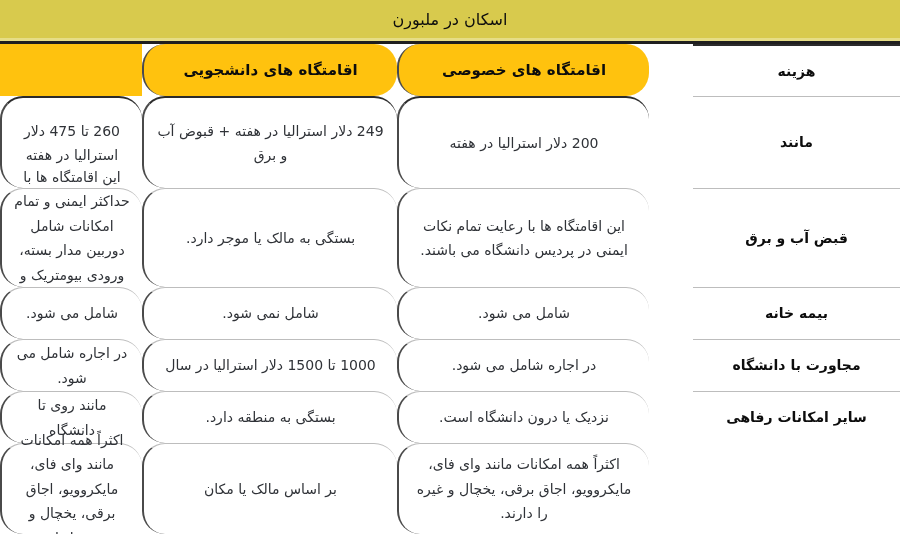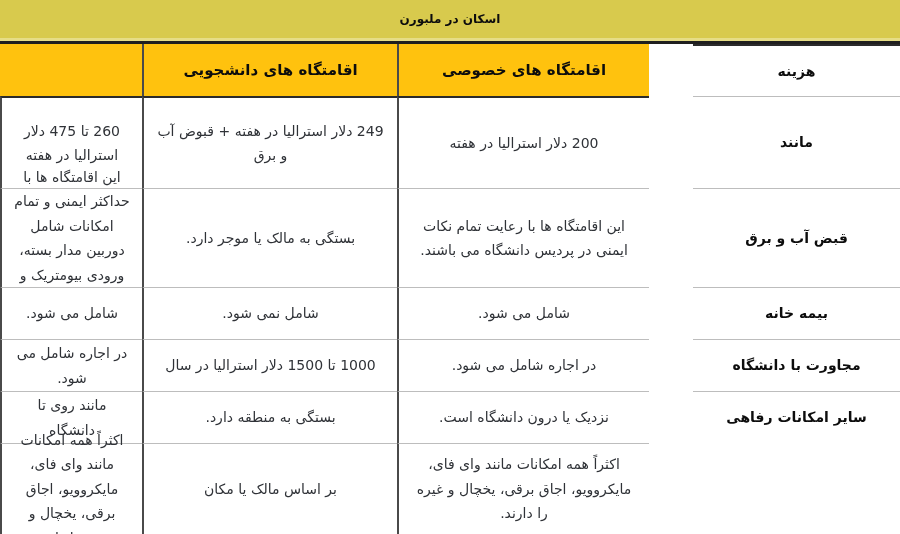--- a/index.html
+++ b/index.html
@@ -20,21 +20,21 @@
   .canvas{
     position:relative;
     width:900px;height:534px;
     background:#ffffff;
     overflow:hidden;
   }
   .title-bar{
     width:900px;height:38px;
     background:var(--title-bg);
     display:flex;align-items:center;justify-content:center;
-    font-size:12px;font-weight:bold;color:var(--text-dark);
+    font-size:16px;font-weight:normal;color:var(--text-dark);
   }
   .title-strip{width:900px;height:3px;background:var(--title-strip);}
   .title-divider{width:900px;height:3px;background:var(--border-dark);}
   .grid{
     display:grid;
     width:900px;
     grid-template-columns:142px 255px 252px 251px;
     grid-template-rows:52px 92px 99px 52px 52px 52px 91px;
   }
   .cell{
@@ -53,21 +53,21 @@
     color:var(--text-dark);
     line-height:1.4;
   }
   .label-cell{
     font-weight:bold;
     font-size:14px;
     color:var(--text-dark);
     margin-left:44px;
   }
   
-  .col-b{border-left:2px solid var(--border-col);}
+  .col-b{border-left:2px solid var(--border-col);border-radius:23px;}
   
   .row-first{border-top:2px solid #2b2b2b;}
   
   .row-sep{border-top:1px solid var(--border-light);}
 </style>
 </head>
 <body>
 
 <div class="canvas">
 

